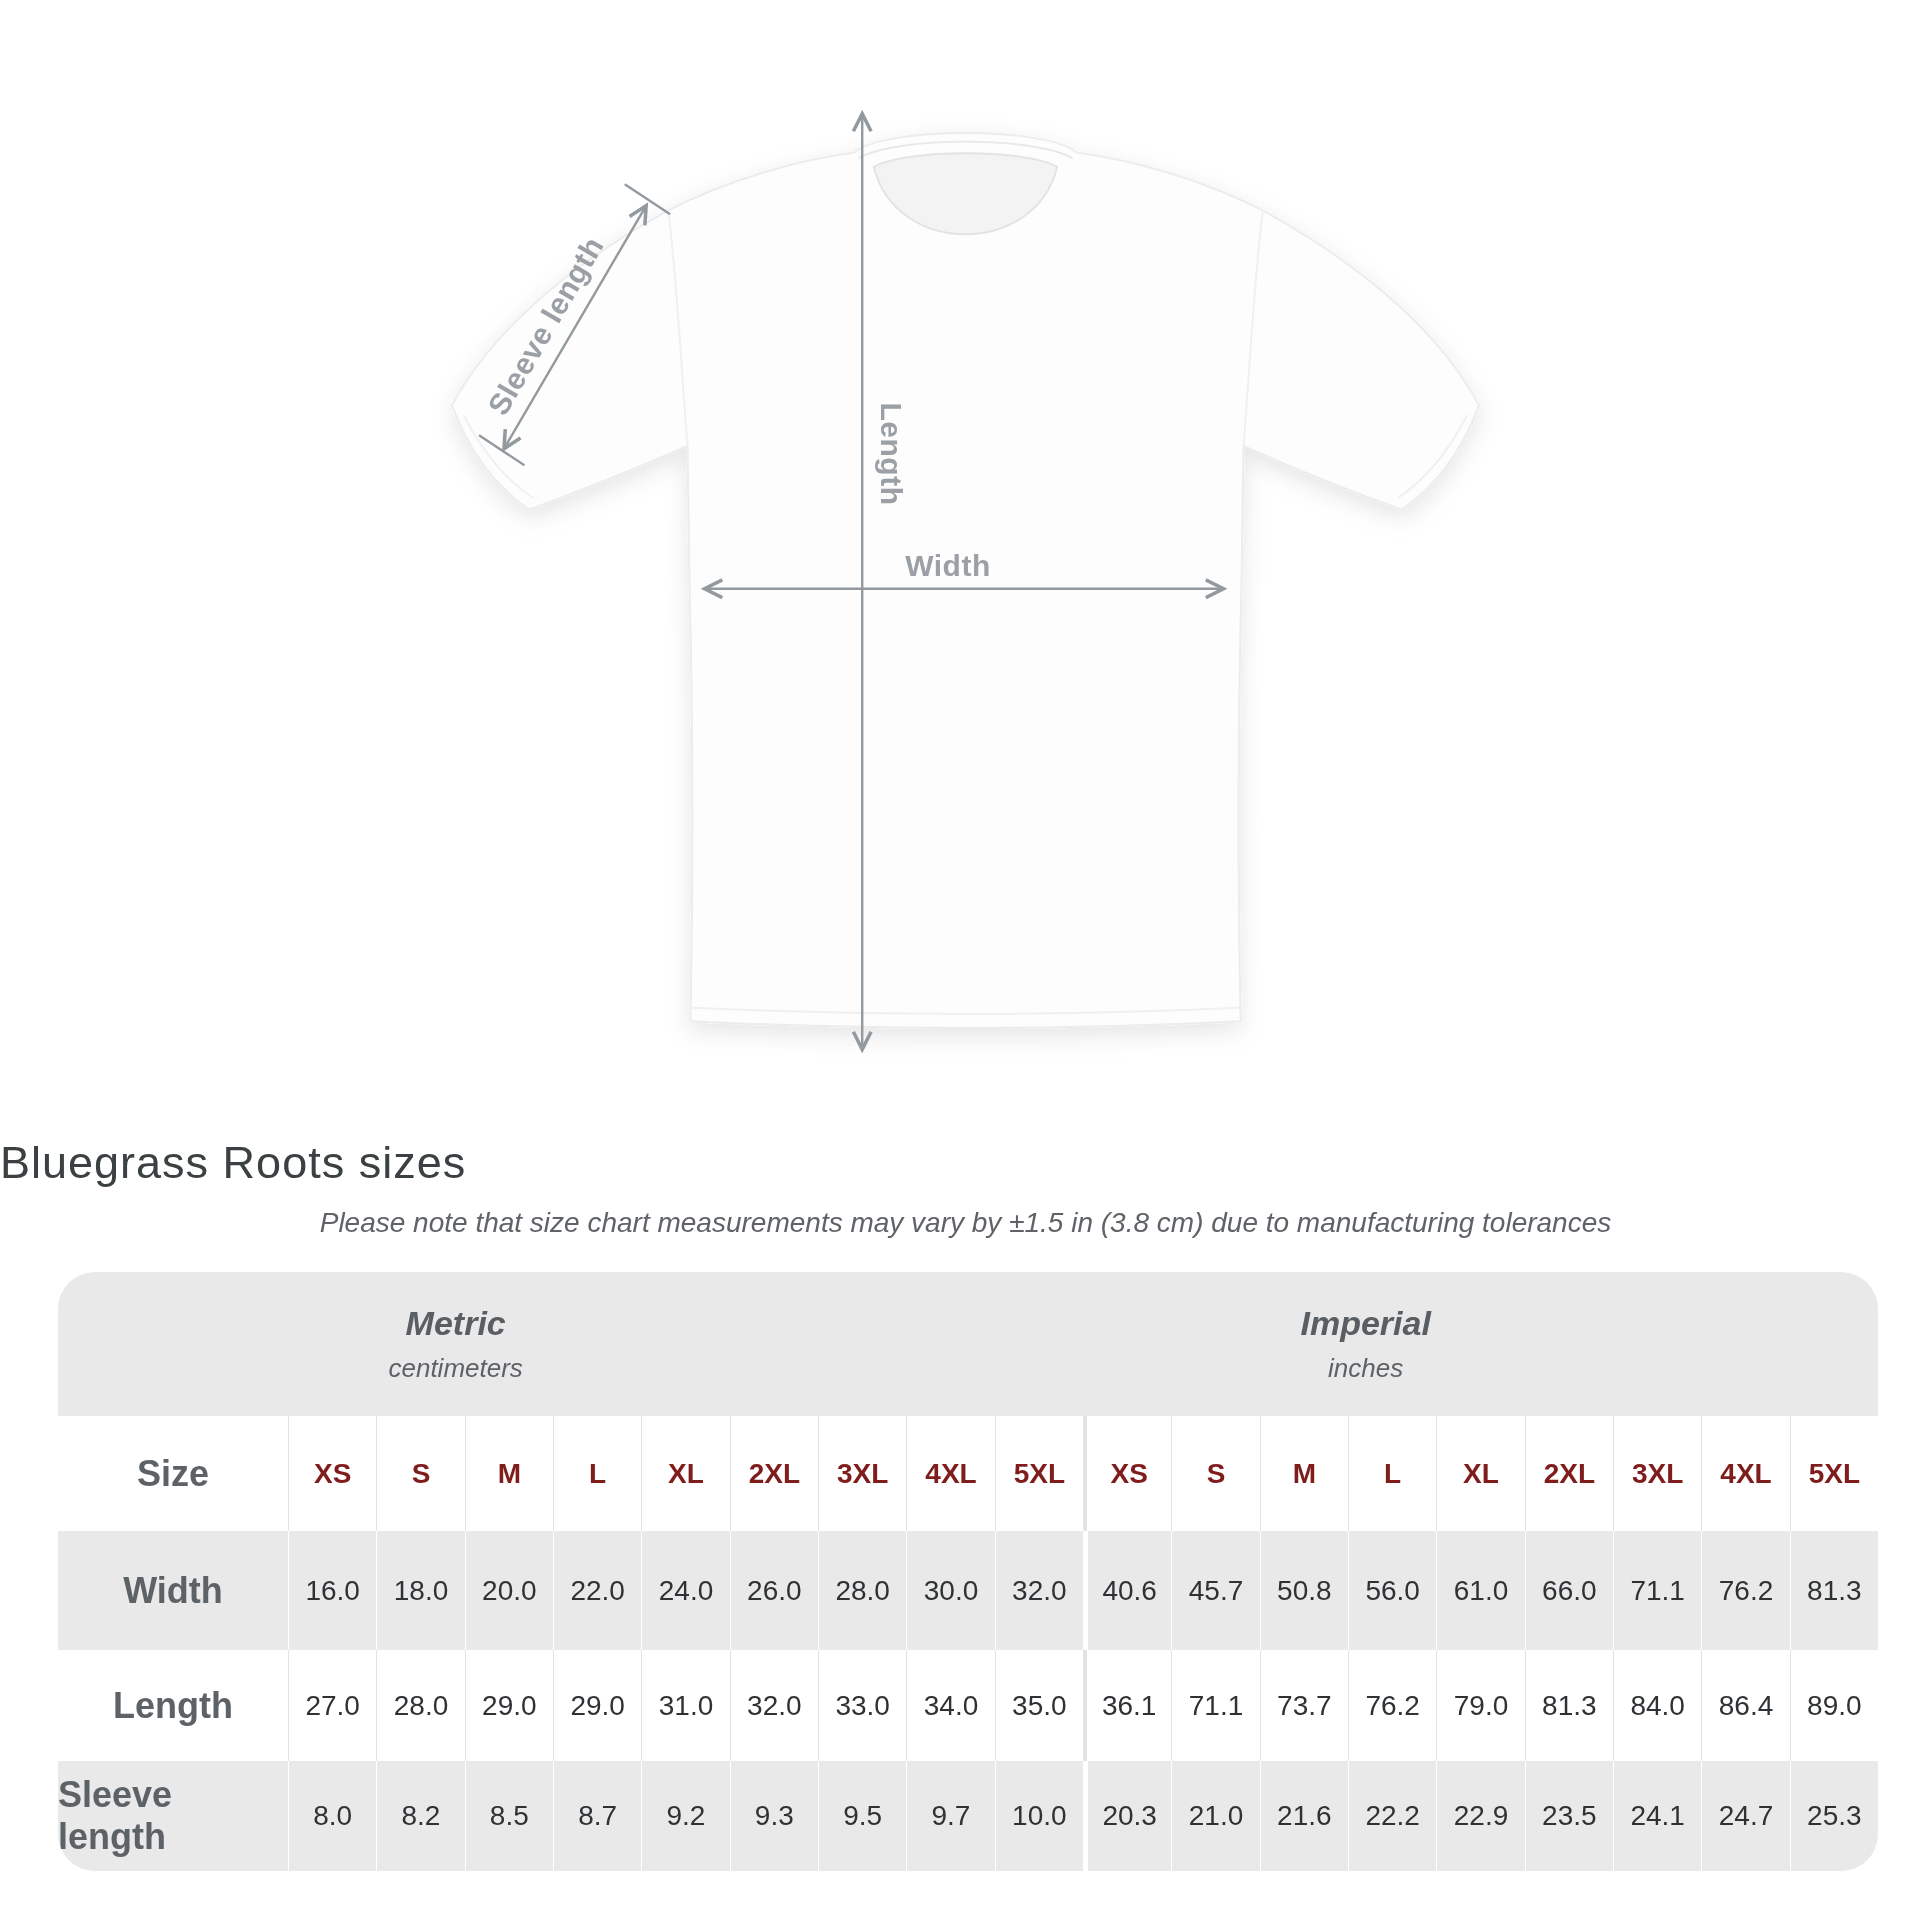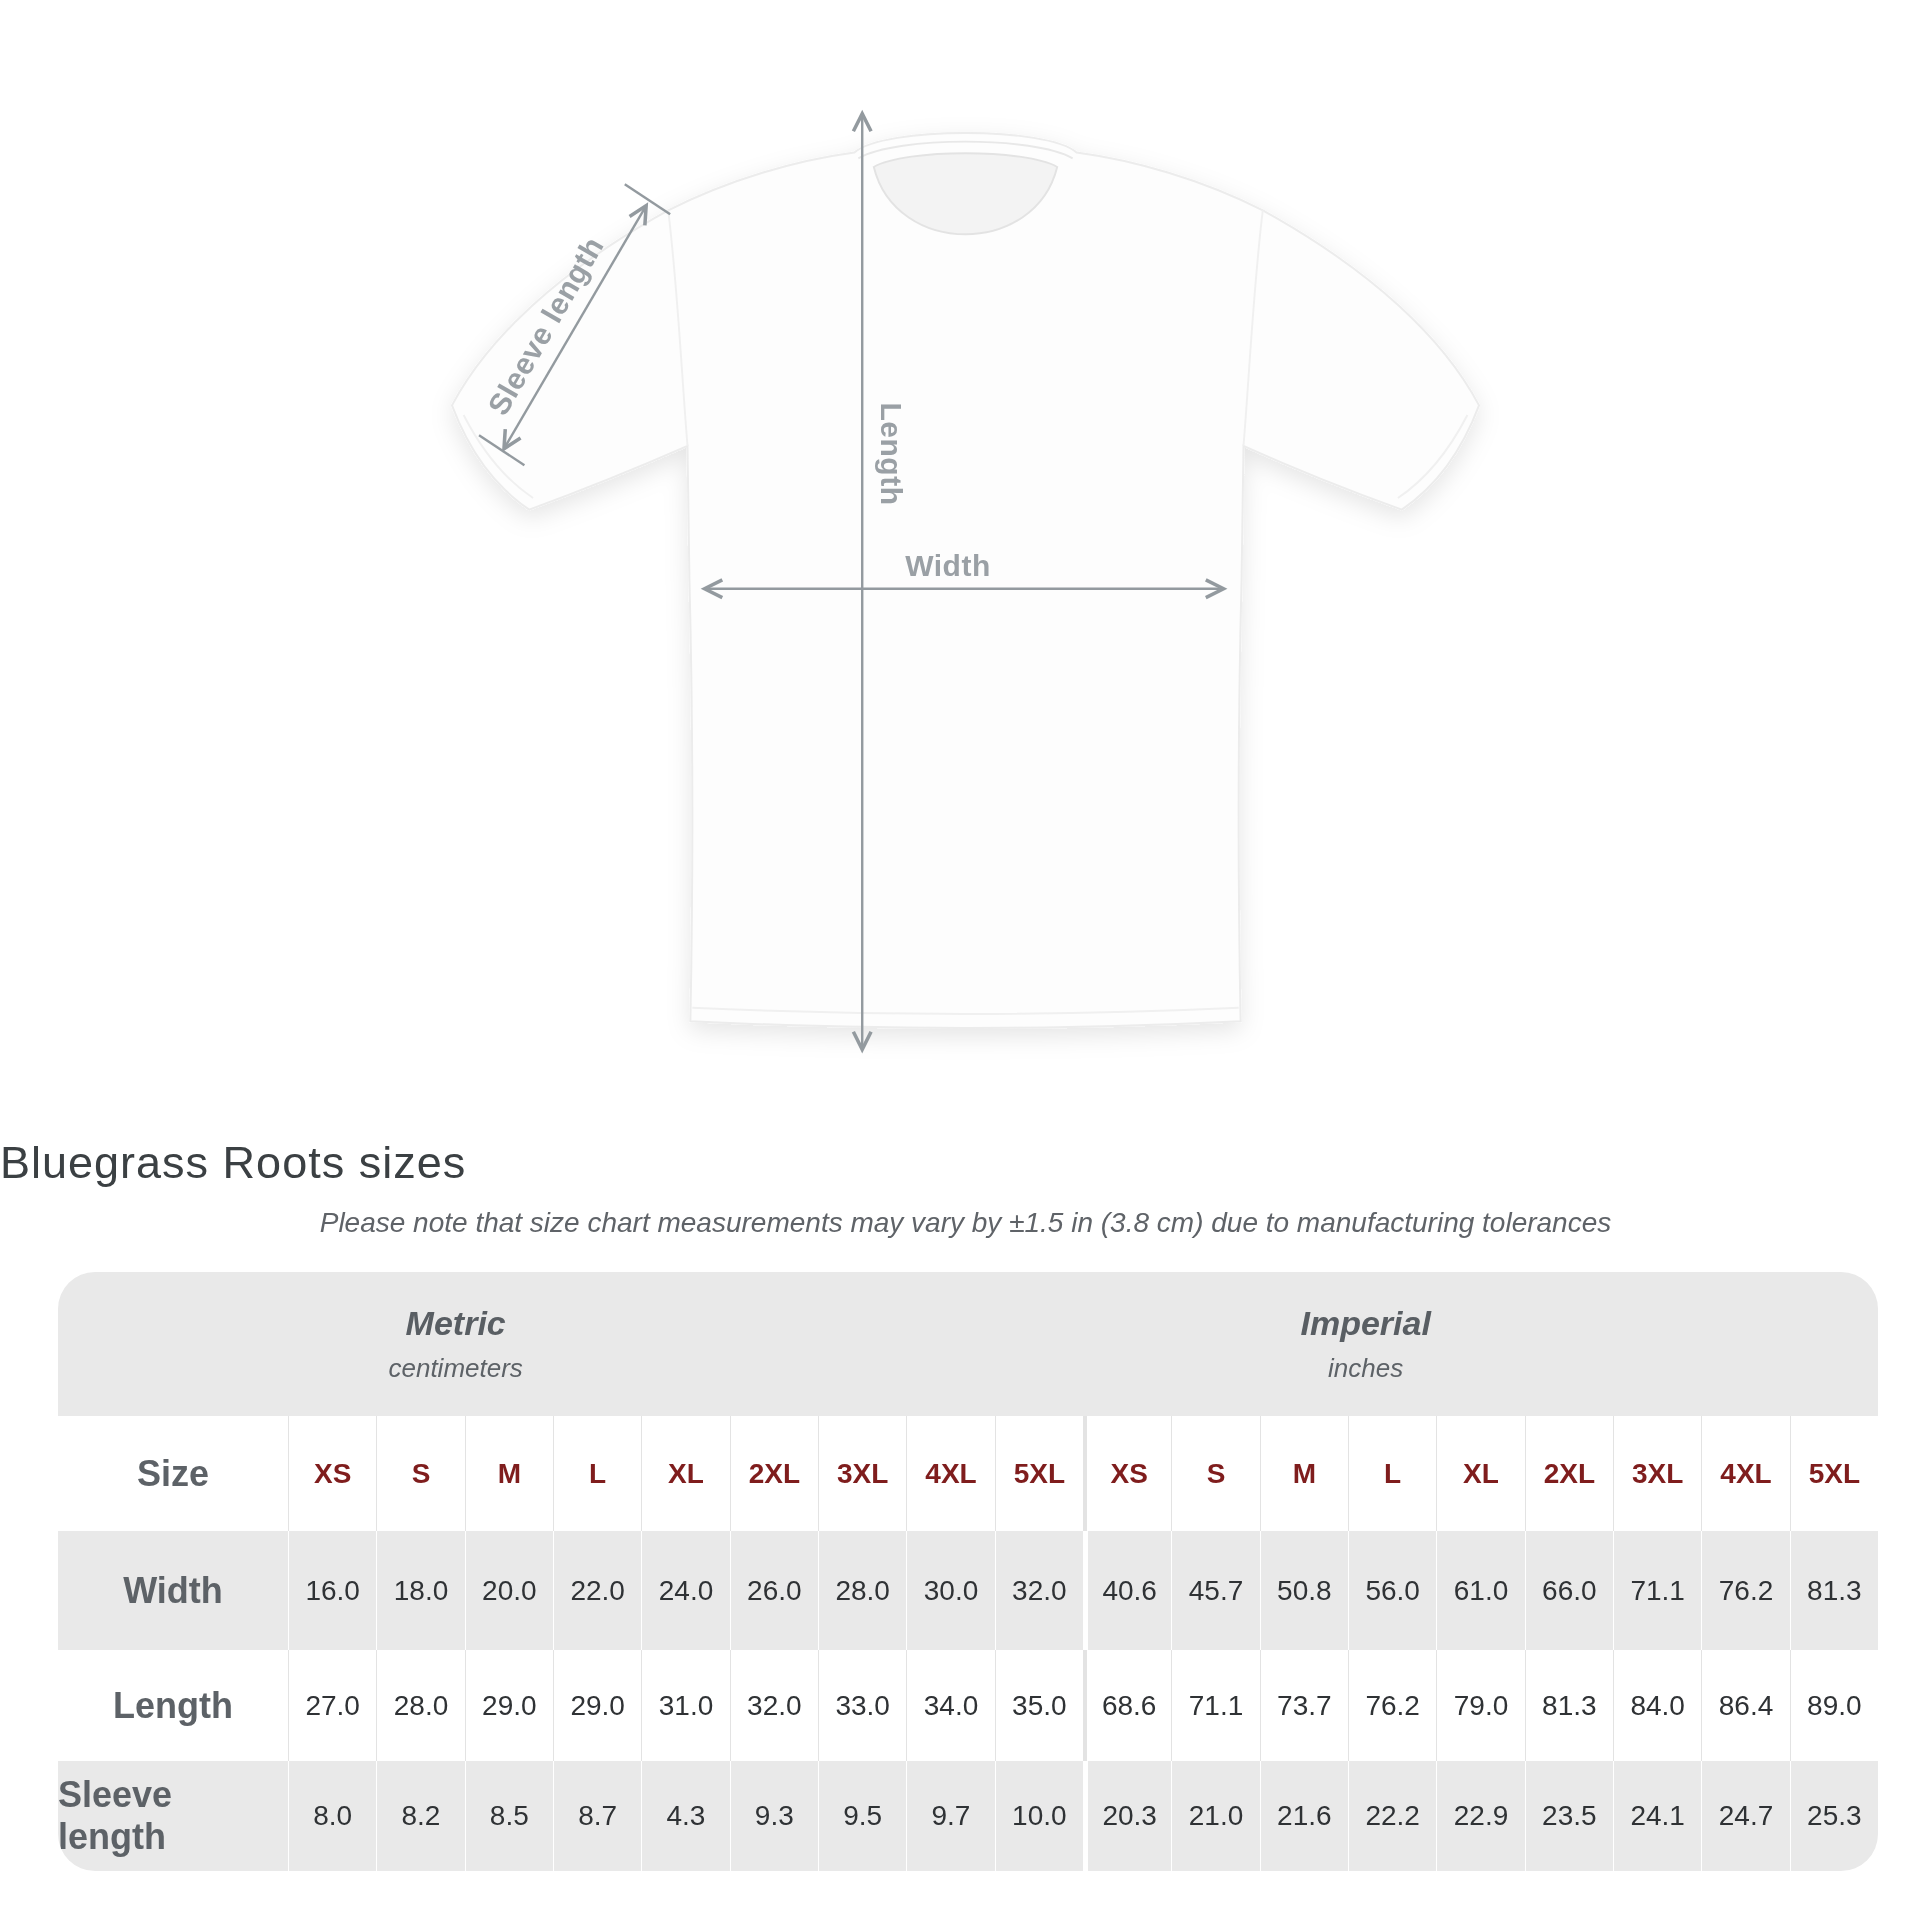--- a/index.html
+++ b/index.html
@@ -180,38 +180,38 @@
     <div class="lbl">Length</div>
     <div class="vcell">27.0</div>
     <div class="vcell">28.0</div>
     <div class="vcell">29.0</div>
     <div class="vcell">29.0</div>
     <div class="vcell">31.0</div>
     <div class="vcell">32.0</div>
     <div class="vcell">33.0</div>
     <div class="vcell">34.0</div>
     <div class="vcell">35.0</div>
-    <div class="vcell">68.6</div>
+    <div class="vcell">36.1</div>
     <div class="vcell">71.1</div>
     <div class="vcell">73.7</div>
     <div class="vcell">76.2</div>
     <div class="vcell">79.0</div>
     <div class="vcell">81.3</div>
     <div class="vcell">84.0</div>
     <div class="vcell">86.4</div>
     <div class="vcell">89.0</div>
   </div>
 
   <div class="trow r-grey row-sleeve">
     <div class="lbl">Sleeve length</div>
     <div class="vcell">8.0</div>
     <div class="vcell">8.2</div>
     <div class="vcell">8.5</div>
     <div class="vcell">8.7</div>
-    <div class="vcell">4.3</div>
+    <div class="vcell">9.2</div>
     <div class="vcell">9.3</div>
     <div class="vcell">9.5</div>
     <div class="vcell">9.7</div>
     <div class="vcell">10.0</div>
     <div class="vcell">20.3</div>
     <div class="vcell">21.0</div>
     <div class="vcell">21.6</div>
     <div class="vcell">22.2</div>
     <div class="vcell">22.9</div>
     <div class="vcell">23.5</div>

